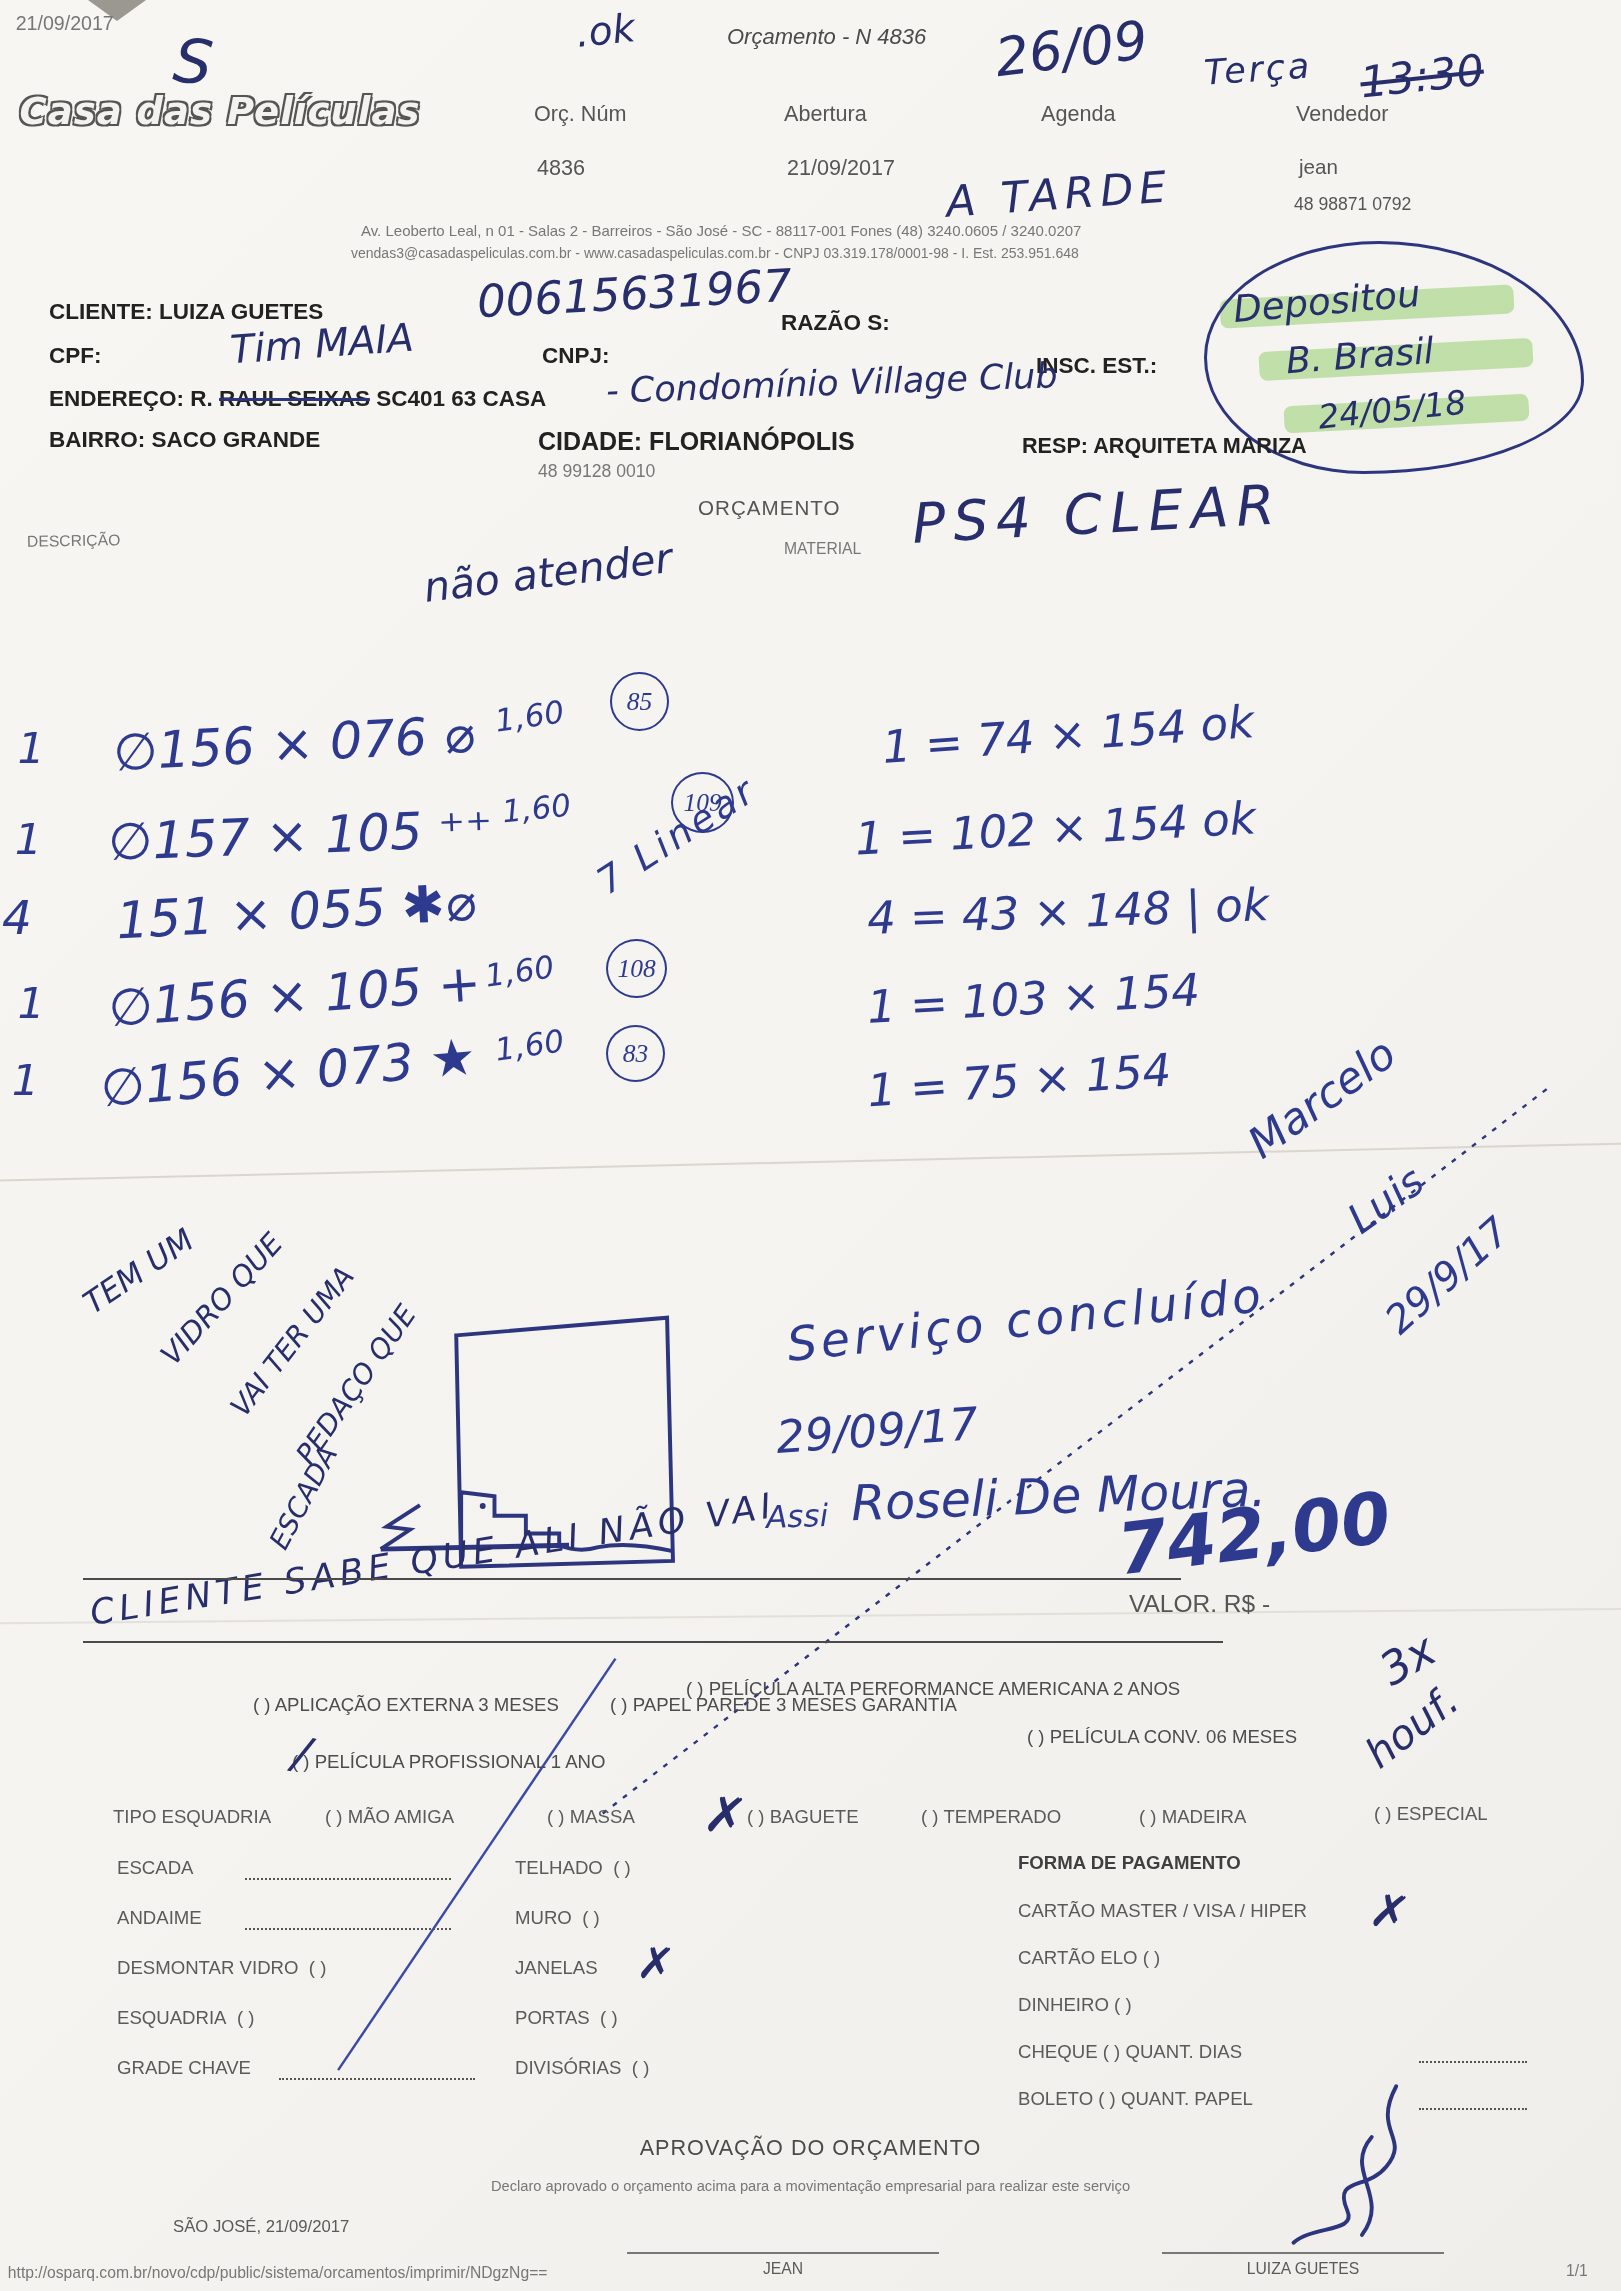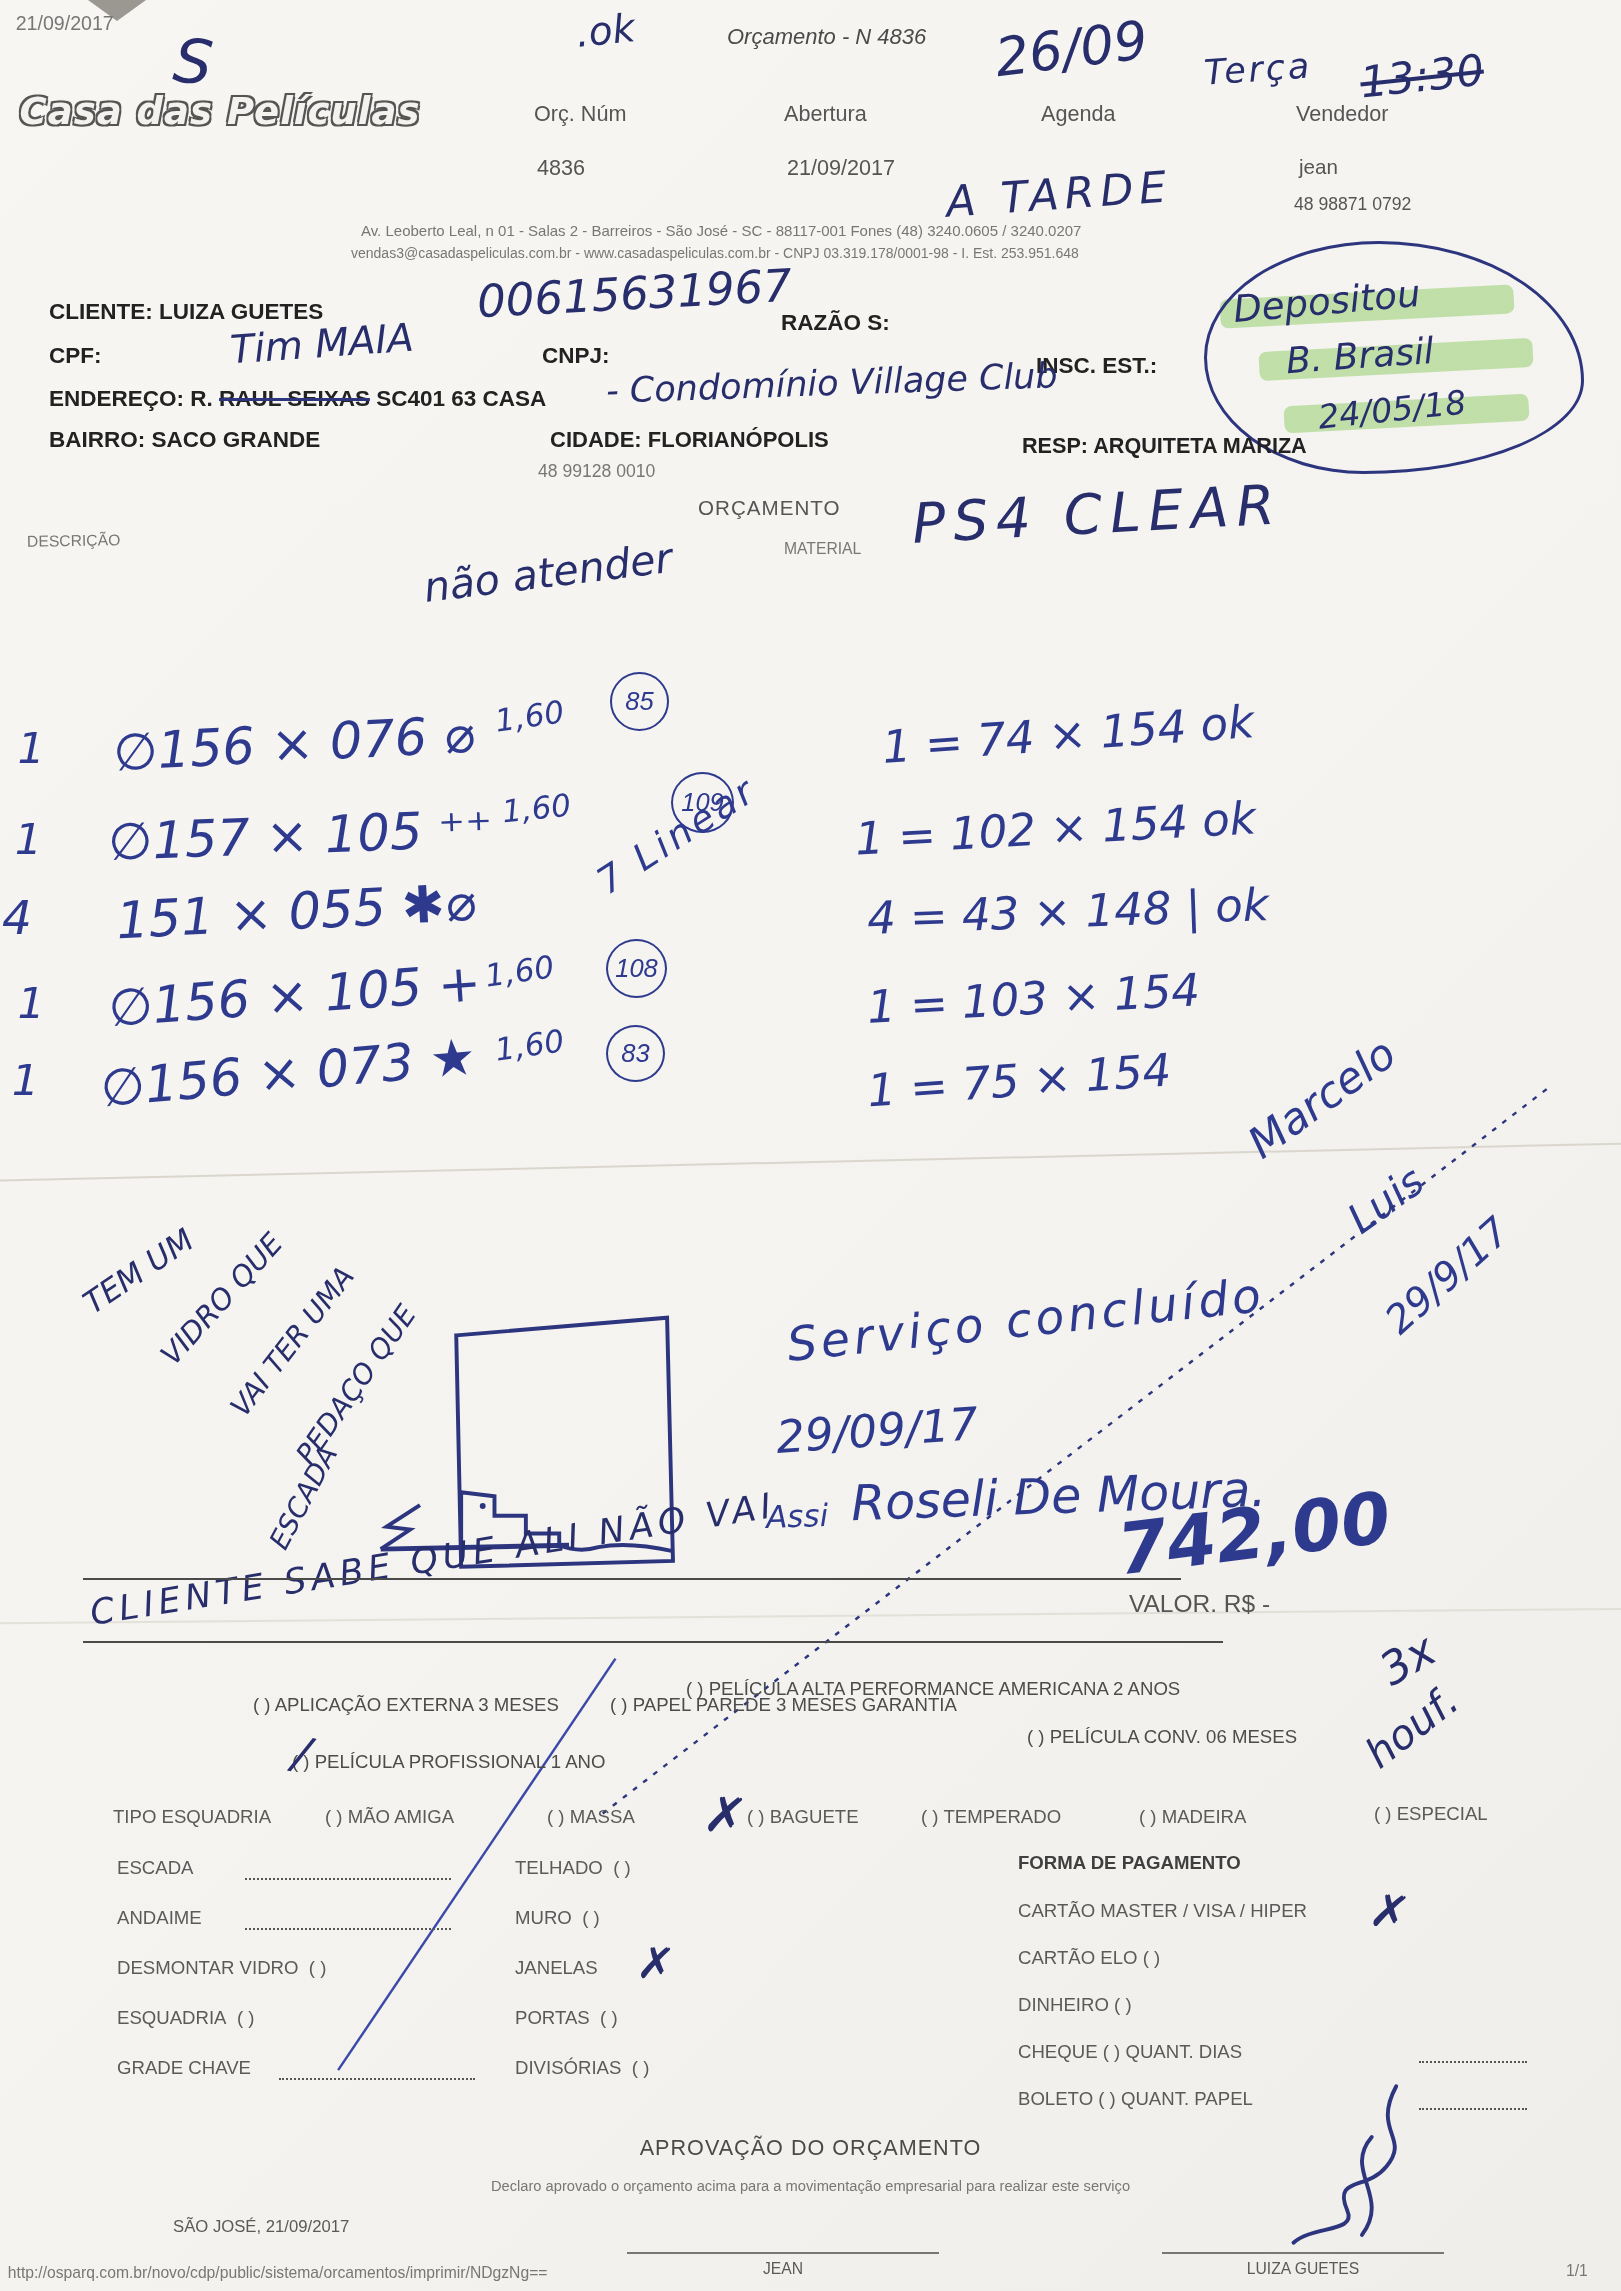--- a/index.html
+++ b/index.html
@@ -10,21 +10,21 @@
   .pr{position:absolute;color:#3c3c3c;white-space:nowrap;}
   .prg{position:absolute;color:#777;white-space:nowrap;}
   .prb{position:absolute;color:#222;font-weight:bold;white-space:nowrap;}
   .hw{position:absolute;color:#2e3a8e;font-style:italic;white-space:nowrap;
       font-family:"DejaVu Sans",sans-serif;}
   .hwd{color:#272e6b;}
   .strike{text-decoration:line-through;text-decoration-thickness:3.9px;}
   .strike2{text-decoration:line-through;text-decoration-color:#2c357e;text-decoration-thickness:2.9px;}
   .circle{position:absolute;border:2.9px solid #2e3a8e;border-radius:50%;color:#2e3a8e;
           font-style:italic;display:flex;align-items:center;justify-content:center;
-          font-family:Liberation Sans, sans-serif;text-align:center;}
+          font-family:Liberation Serif, serif;text-align:center;}
   .rule{position:absolute;background:#4a4a4a;height:2px;}
   .crease{position:absolute;background:#d7d3ca;height:2px;opacity:.9;}
   .uline{position:absolute;border-bottom:2px dotted #555;height:1px;}
   .logo{font-family:"DejaVu Sans",sans-serif;font-weight:bold;font-style:italic;
         color:#f3f2ee;letter-spacing:1px;
         text-shadow:-2px -2px 0 #555,2px -2px 0 #555,-2px 2px 0 #555,2px 2px 0 #555,0 0 2.9px #666;}
   .hl{position:absolute;background:rgba(150,205,110,.55);border-radius:7.8px;}
   .blob{position:absolute;border:3.9px solid #2c357e;
         border-radius:46% 54% 58% 42% / 50% 60% 40% 50%;}
   .cornercut{position:absolute;width:0;height:0;border-left:29px solid transparent;
@@ -77,21 +77,21 @@
   <div class="hw hwd" style="left:230px;top:321px;font-size:39px;transform:rotate(-4deg);">Tim MAIA</div>
   <div class="prb" style="left:542px;top:343px;font-size:22.5px;">CNPJ:</div>
   <div class="prb" style="left:1036px;top:353px;font-size:22.5px;">INSC. EST.:</div>
   <div class="prb" style="left:49px;top:386px;font-size:22.5px;">
     <span>ENDEREÇO: R.</span>
     <span class="strike2">RAUL SEIXAS</span>
     <span>SC401 63 CASA</span>
   </div>
   <div class="hw hwd" style="left:606px;top:363px;font-size:35px;transform:rotate(-2deg);">- Condomínio Village Club</div>
   <div class="prb" style="left:49px;top:427px;font-size:22.5px;">BAIRRO: SACO GRANDE</div>
-  <div class="prb" style="left:550px;top:427px;font-size:22px;">CIDADE: FLORIANÓPOLIS</div>
+  <div class="prb" style="left:538px;top:427px;font-size:25px;">CIDADE: FLORIANÓPOLIS</div>
   <div class="prb" style="left:1022px;top:433px;font-size:21.6px;">RESP: ARQUITETA MARIZA</div>
   <div class="prg" style="left:538px;top:461px;font-size:17.6px;">48 99128 0010</div>
 
   <div class="pr" style="left:698px;top:496px;font-size:20.6px;color:#555;letter-spacing:1px;">ORÇAMENTO</div>
   <div class="prg" style="left:27.4px;top:532px;font-size:15.7px;transform:rotate(-1deg);">DESCRIÇÃO</div>
   <div class="prg" style="left:784px;top:540px;font-size:15.7px;">MATERIAL</div>
   <div class="hw hwd" style="left:423px;top:549px;font-size:41px;transform:rotate(-7deg);">não atender</div>
   <div class="hw hwd" style="left:912px;top:482px;font-size:55px;transform:rotate(-3deg);letter-spacing:7.8px;">PS4 CLEAR</div>
 
   <div class="hw" style="left:17.6px;top:723px;font-size:43px;">1</div>

